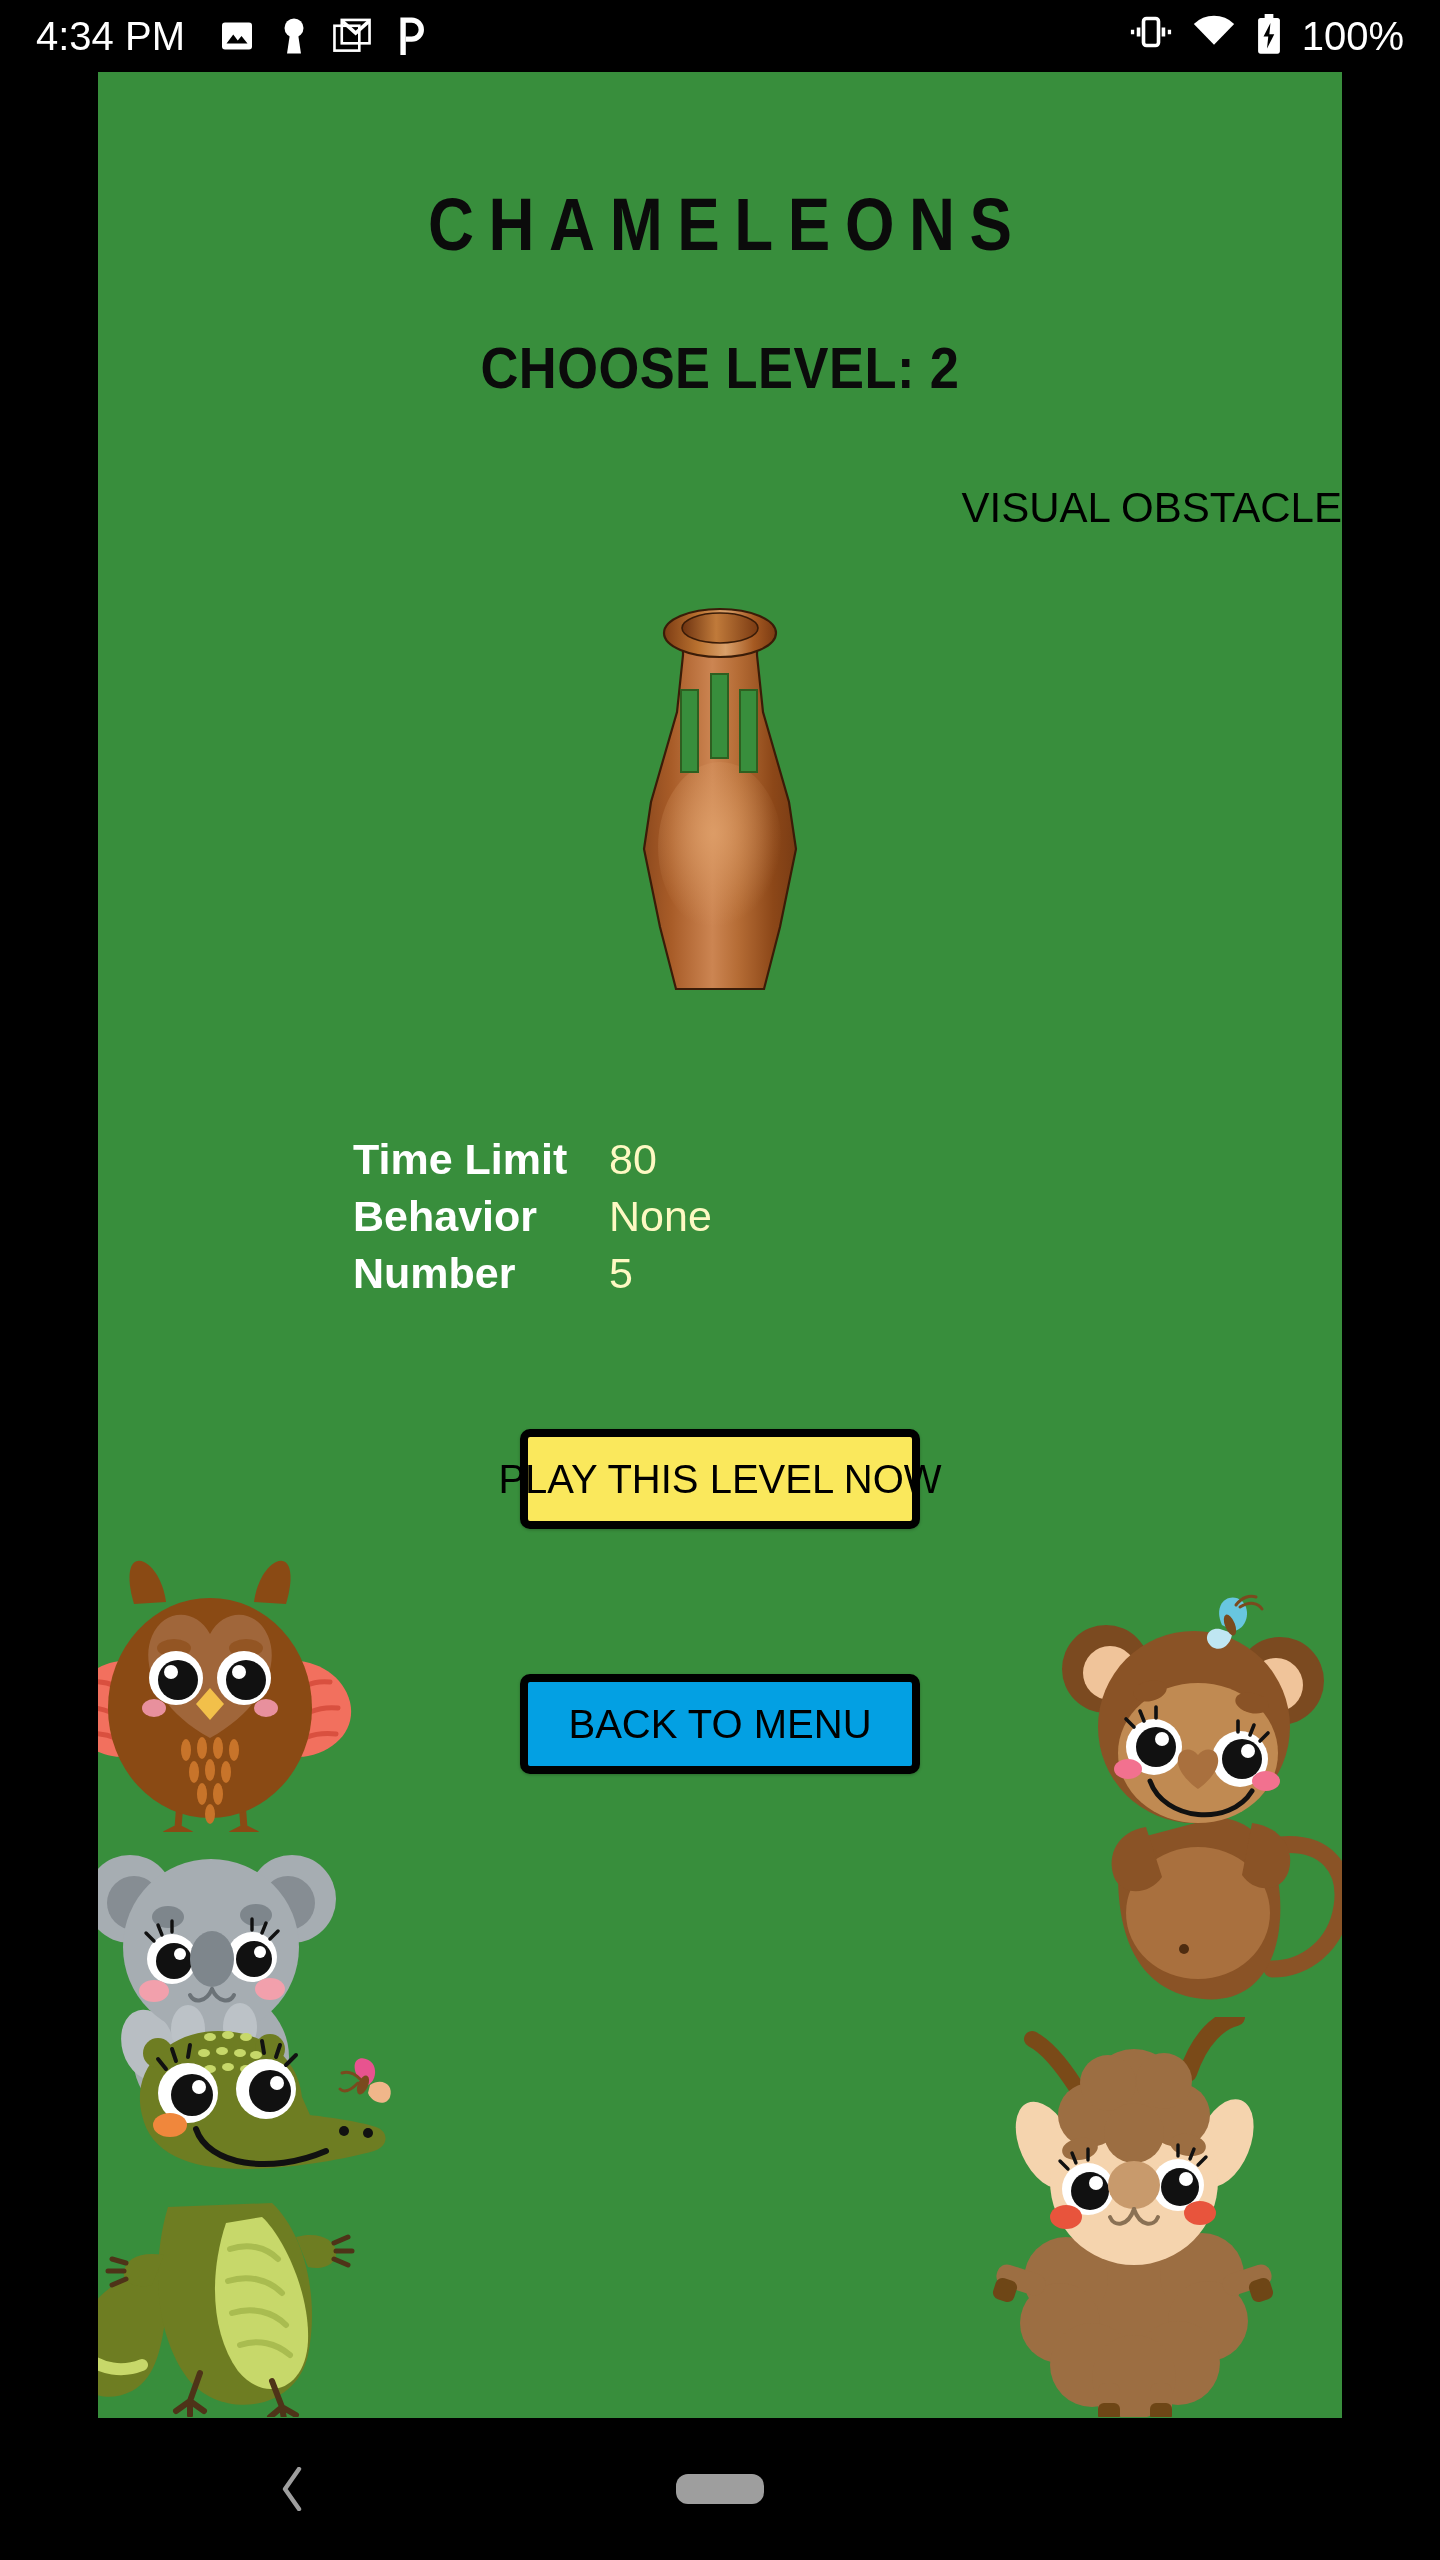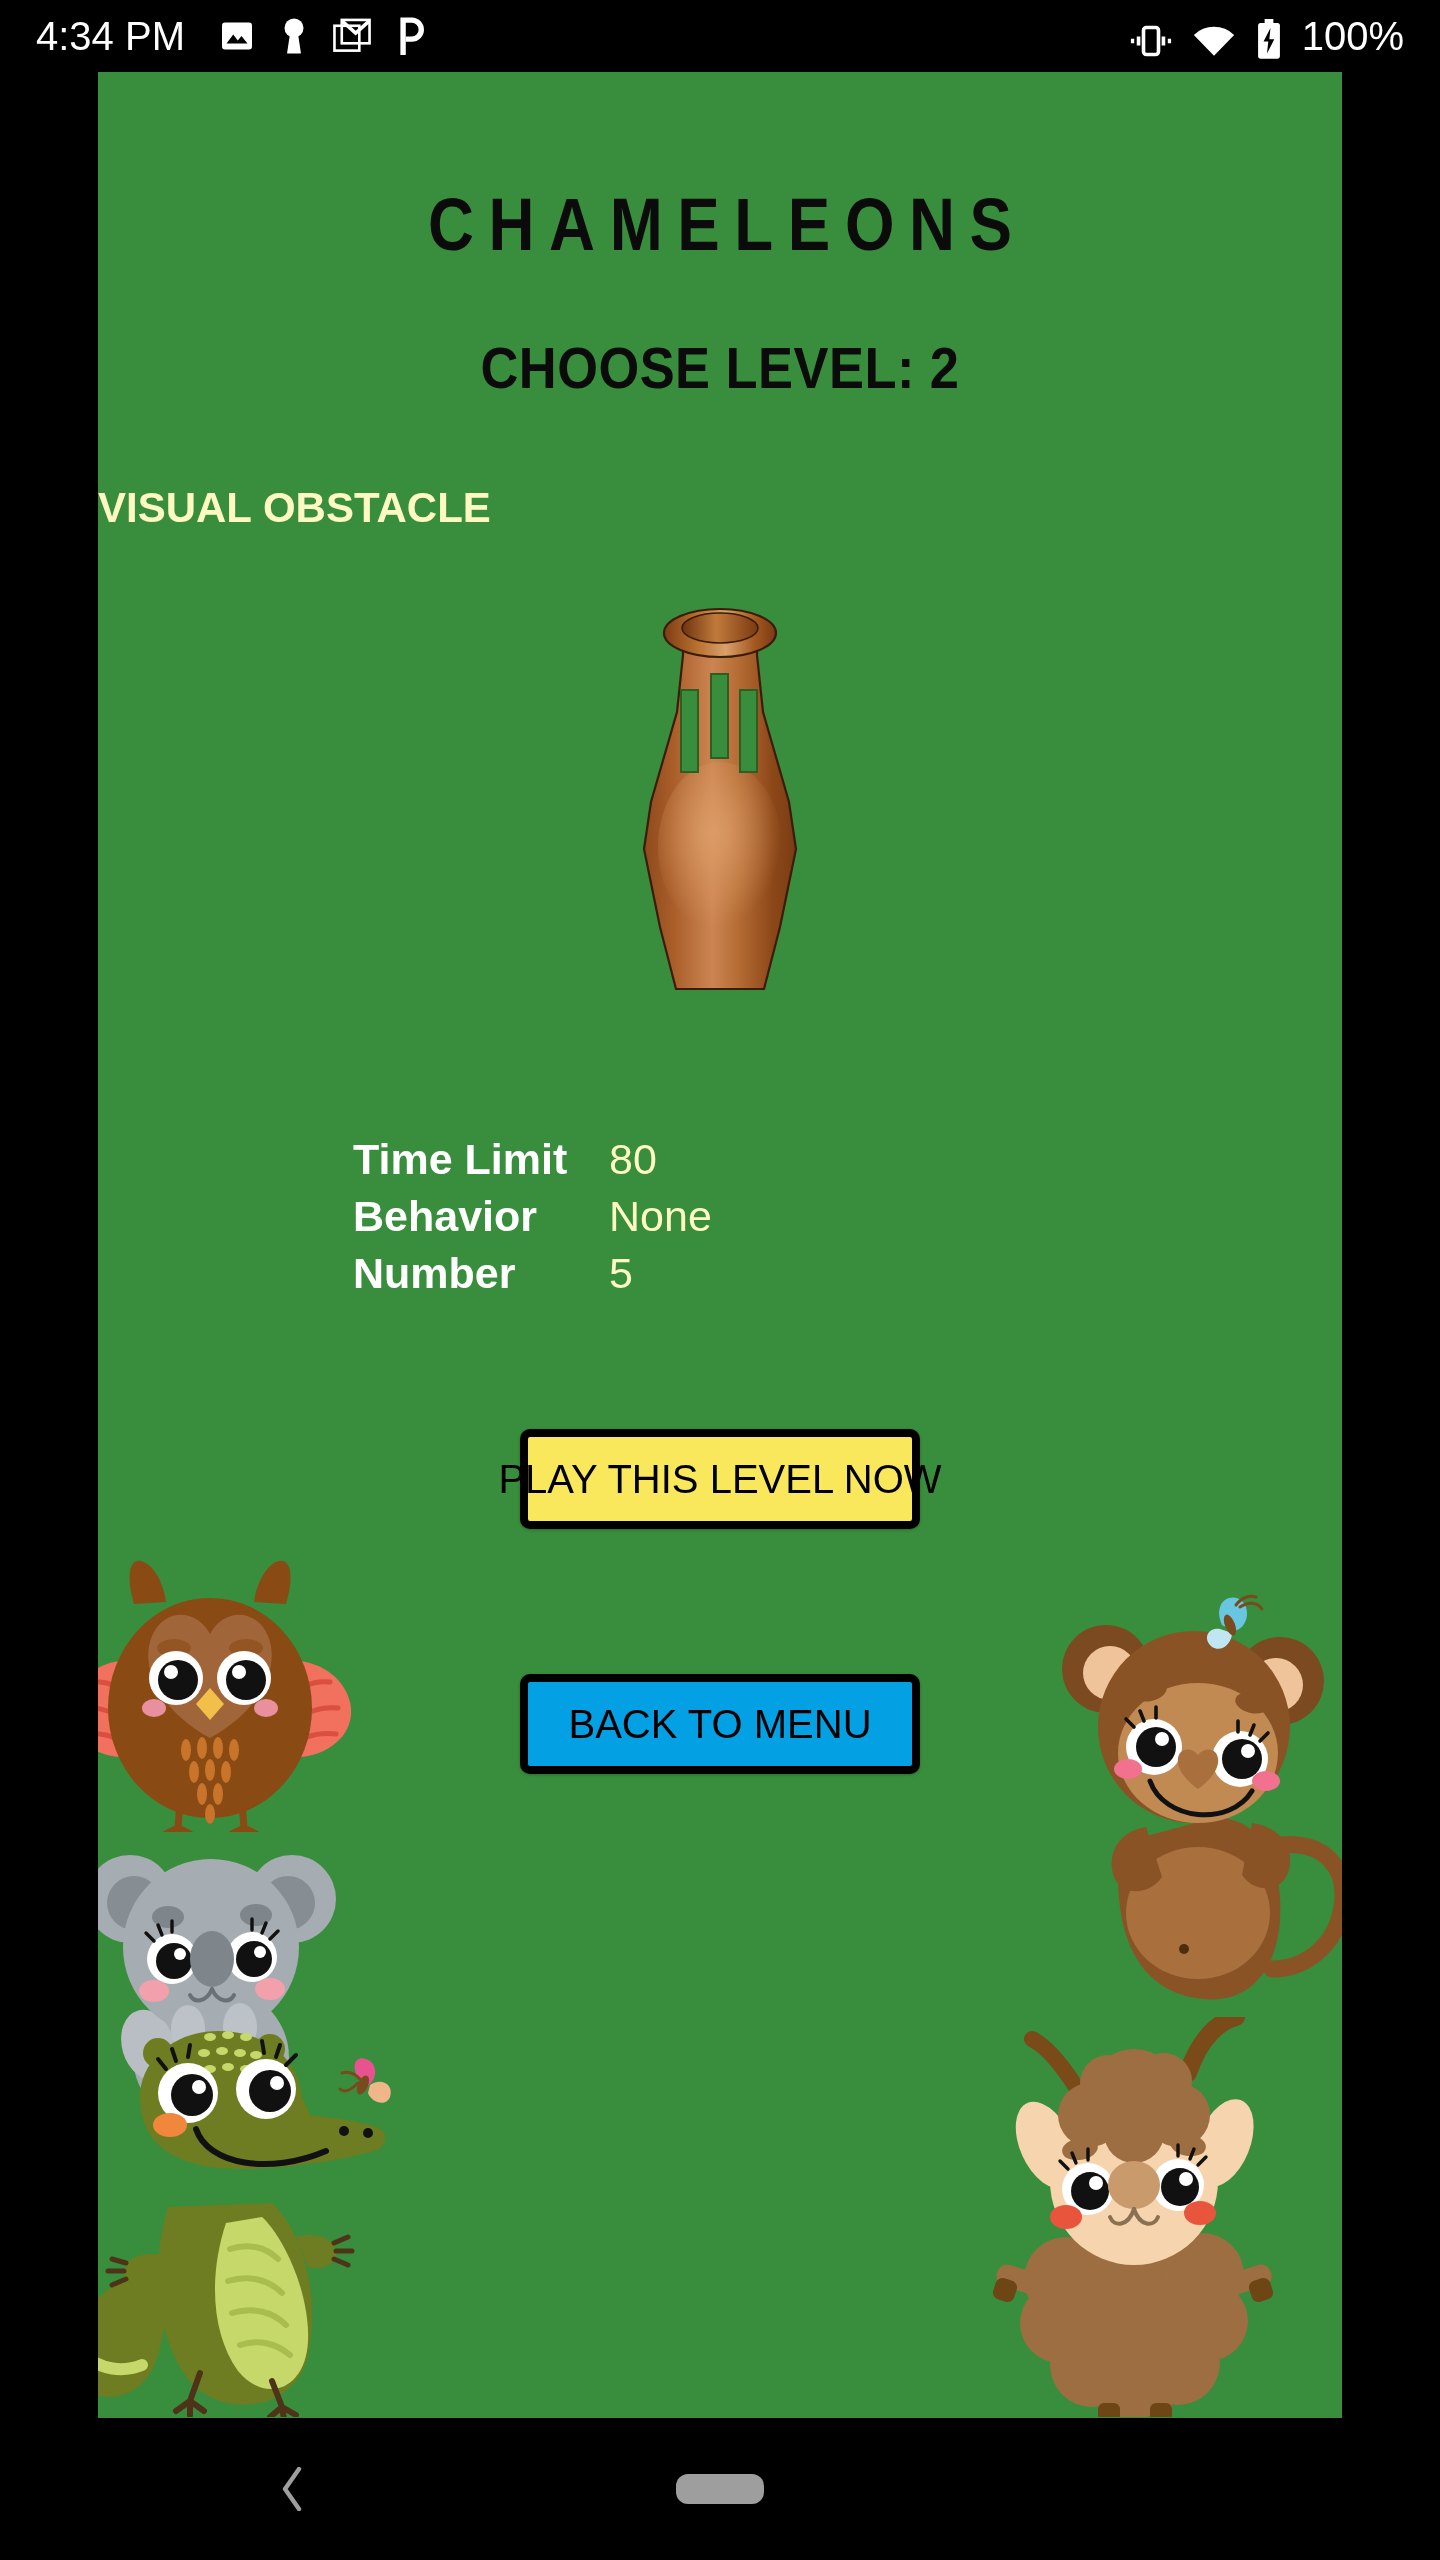--- a/index.html
+++ b/index.html
@@ -15,21 +15,21 @@
   #status-bar {
     position:absolute; top:0; left:0; width:1440px; height:72px;
     background:#000; display:flex; align-items:center;
     padding:0 36px; color:#fff;
   }
   #status-clock {
     font-size:40px; font-weight:400; letter-spacing:0px;
     font-family:"Liberation Sans", sans-serif; white-space:nowrap;
   }
   #status-left-icons { display:flex; align-items:center; gap:24px; margin-left:34px; }
-  #status-right { margin-left:auto; display:flex; align-items:flex-end; gap:20px; }
+  #status-right { margin-left:auto; display:flex; align-items:flex-start; gap:20px; }
   #battery-text { font-size:40px; font-weight:400; }
   .sicon { display:block; }
 
   
   #app {
     position:absolute; left:98px; top:72px;
     width:1244px; height:2346px;
     background:#388E3C; overflow:hidden;
   }
 
@@ -46,22 +46,22 @@
   #level-heading {
     position:absolute; top:263px; left:0; width:100%;
     text-align:center; color:#0b0b0b;
     font-size:57px; font-weight:700; letter-spacing:0.5px;
     font-family:"Liberation Sans Narrow","Liberation Sans", sans-serif;
     transform:scaleX(0.92); transform-origin:center;
     white-space:nowrap;
   }
   #obstacle-type {
     position:absolute; top:412px; left:0; width:100%;
-    text-align:left; color:#fef9c3;
-    font-size:42px; font-weight:700; letter-spacing:0px;
+    text-align:right; color:#000000;
+    font-size:42px; font-weight:400; letter-spacing:0px;
     font-family:"Liberation Sans", sans-serif;
     white-space:nowrap;
   }
 
   
   #obstacle-image {
     position:absolute; left:50%; top:525px;
     transform:translateX(-50%);
     width:200px; height:400px;
   }

